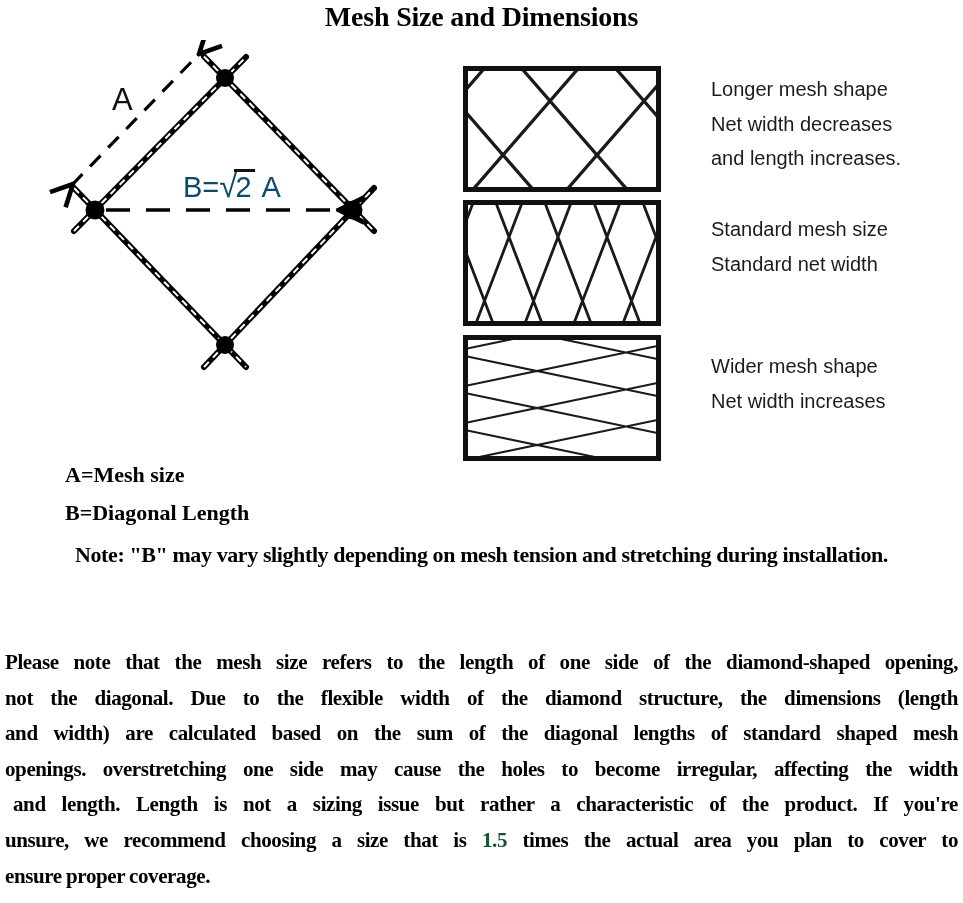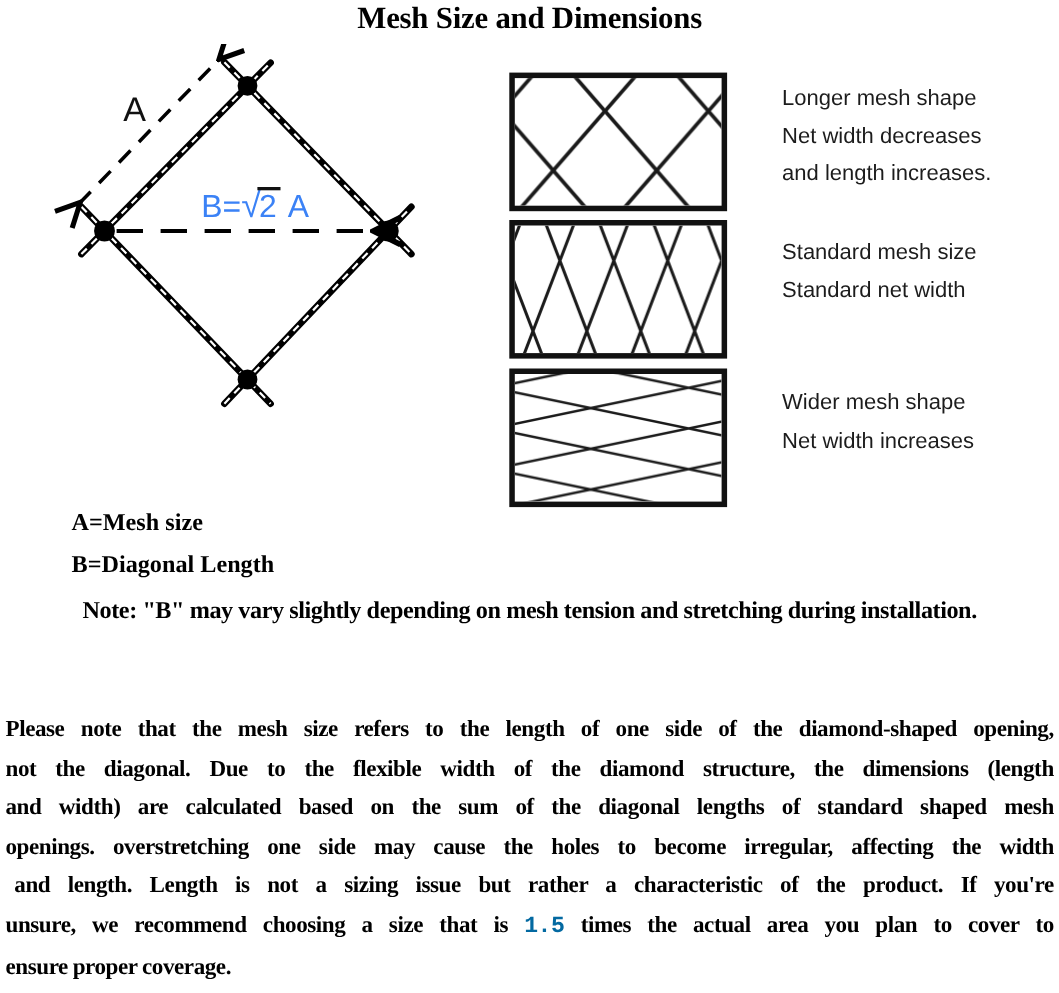--- a/index.html
+++ b/index.html
@@ -6,42 +6,42 @@
   .page{position:relative;width:963px;height:903px;background:#ffffff;overflow:hidden;
         font-family:"Liberation Serif",serif;color:#000;}
   .page-title{position:absolute;top:1px;left:0;width:100%;text-align:center;
         font-size:28px;font-weight:bold;letter-spacing:-0.2px;}
   
   .diagram{position:absolute;left:40px;top:40px;width:360px;height:350px;}
   .diagram svg{position:absolute;left:0;top:0;}
   .label-a{position:absolute;left:72px;top:42px;font-family:"Liberation Sans",sans-serif;
         font-size:31px;color:#111;}
   .formula{position:absolute;left:143px;top:127px;font-family:"Liberation Sans",sans-serif;
-        font-size:29px;color:#3b82f6;white-space:nowrap;}
+        font-size:29px;color:#0c4a6e;white-space:nowrap;}
   .fx-rad{font-size:33px;margin-right:-3px;}
   .fx-radicand{border-top:3px solid #111;padding:0 3px 0 1px;display:inline-block;line-height:1.05;}
   .fx-suffix{margin-left:7px;}
   .legend{position:absolute;left:65px;top:412px;font-size:22px;font-weight:bold;line-height:38px;margin-top:44px;}
   
   .sample{position:absolute;left:463px;width:188px;height:116px;border:5px solid #111;background:#fff;}
   .sample-1{top:66px;} .sample-2{top:200px;} .sample-3{top:335px;}
   
   .caption{position:absolute;left:711px;width:248px;font-family:"Liberation Sans",sans-serif;
         font-size:20px;line-height:34.5px;color:#1c1c1c;}
   .caption-1{top:72px;} .caption-2{top:212px;} .caption-3{top:349px;}
   
   .note{position:absolute;left:0;top:542px;width:100%;text-align:center;
         font-size:22px;font-weight:bold;letter-spacing:-0.4px;}
   
   .body-text{position:absolute;left:5px;top:645px;width:953px;font-size:21px;font-weight:bold;
         line-height:35.6px;letter-spacing:-0.4px;word-spacing:-0.5px;}
   .body-line{text-align:justify;text-align-last:justify;}
   .body-line.indent{padding-left:8px;}
   .body-line.last{text-align:center;text-align-last:left;}
-  .hl{color:#0369a1;font-family:Liberation Mono, monospace;}
+  .hl{color:#14532d;}
 </style>
 </head>
 <body>
 
 <div class="page">
 
   <div class="page-title">Mesh Size and Dimensions</div>
 
   <div class="diagram">
     <svg width="360" height="350" viewBox="0 0 360 350">

